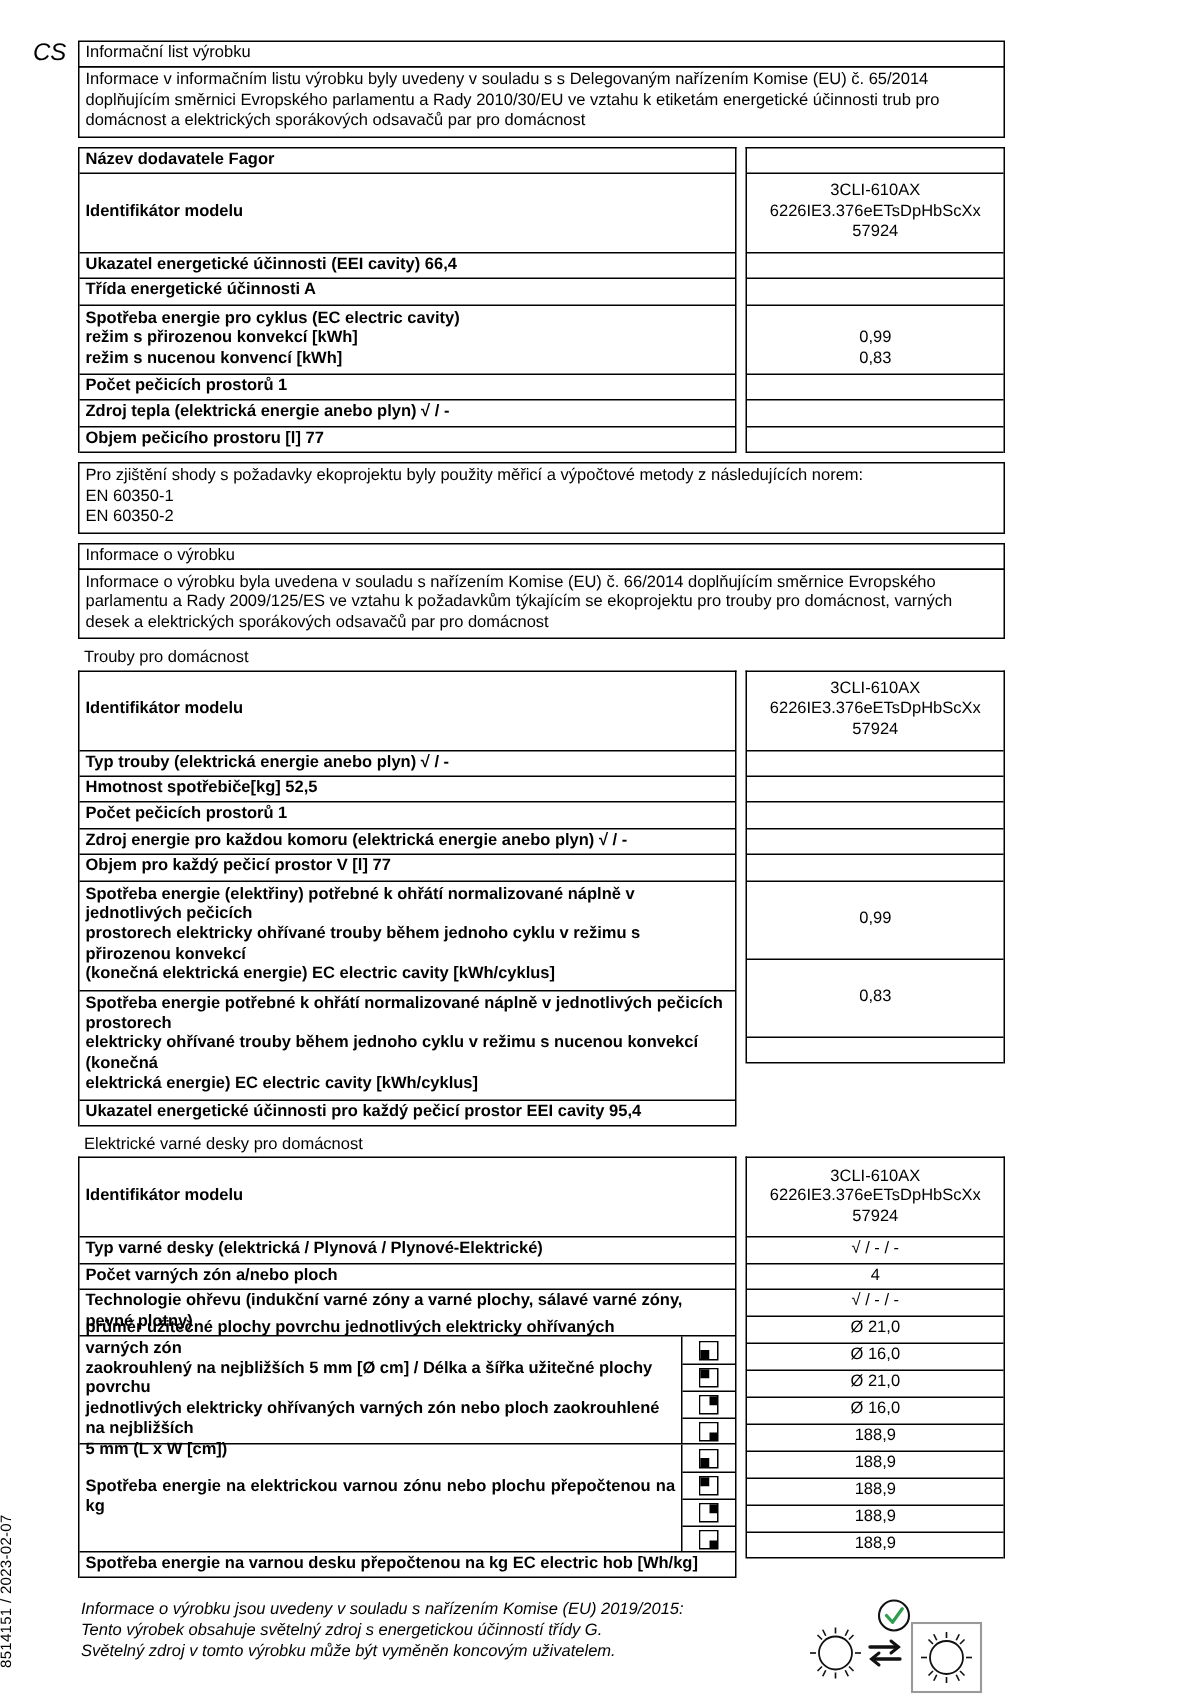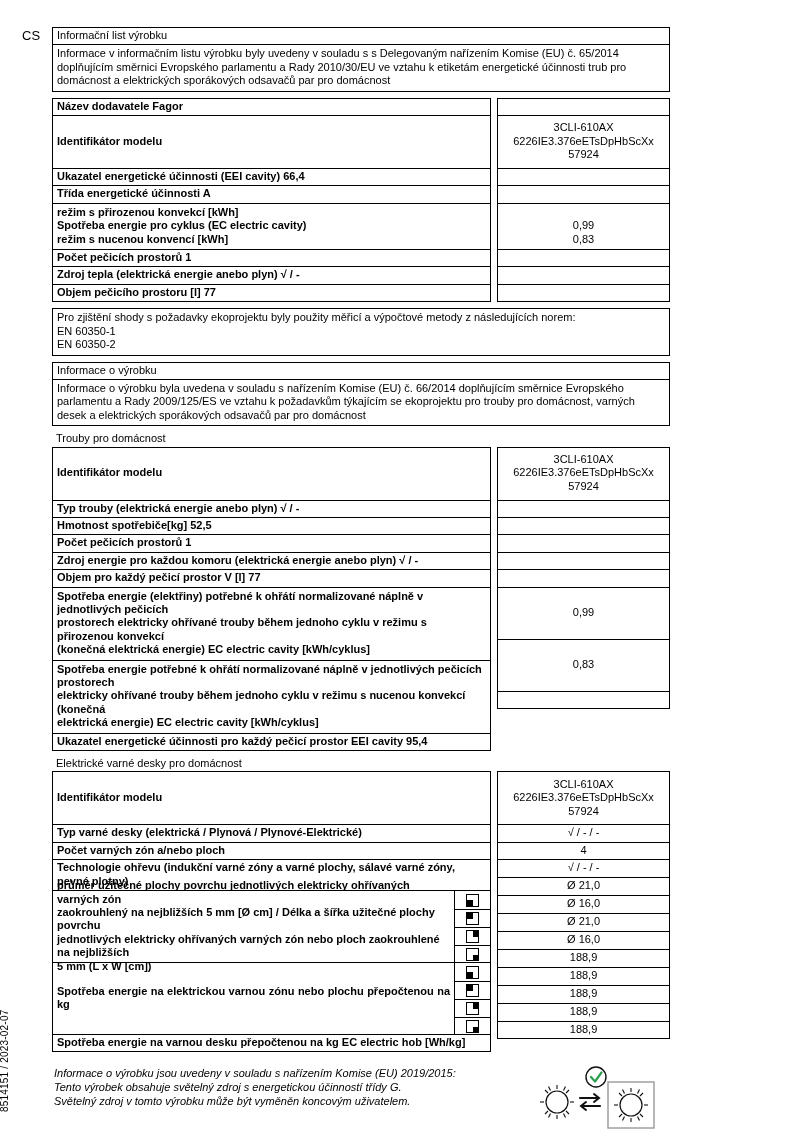--- a/index.html
+++ b/index.html
@@ -14,22 +14,23 @@
     position: relative;
     overflow: hidden;
   }
 
   .page { position: relative; width: 802px; height: 1136px; }
 
   
   .lang-code {
     position: absolute;
     left: 22px; top: 29px;
-    font-size: 13px;
+    font-size: 16px;
     line-height: 13px;
+    font-style: italic;
   }
 
   
   .content {
     position: absolute;
     left: 52px; top: 27px;
     width: 618px;
   }
 
   
@@ -170,22 +171,22 @@
     </div>
 
     <div class="tbl">
       <div class="tbl-left">
         <div class="rows">
           <div class="row">Název dodavatele Fagor</div>
           <div class="row" style="height:53px">Identifikátor modelu</div>
           <div class="row">Ukazatel energetické účinnosti (EEI cavity) 66,4</div>
           <div class="row">Třída energetické účinnosti A</div>
           <div class="row multi">
+            <div>Spotřeba energie pro cyklus (EC electric cavity)</div>
             <div>režim s přirozenou konvekcí [kWh]</div>
-            <div>Spotřeba energie pro cyklus (EC electric cavity)</div>
             <div>režim s nucenou konvencí [kWh]</div>
           </div>
           <div class="row">Počet pečicích prostorů 1</div>
           <div class="row">Zdroj tepla (elektrická energie anebo plyn) √ / -</div>
           <div class="row">Objem pečicího prostoru [l] 77</div>
         </div>
       </div>
       <div class="tbl-right">
         <div class="rows">
           <div class="row">&nbsp;</div>

